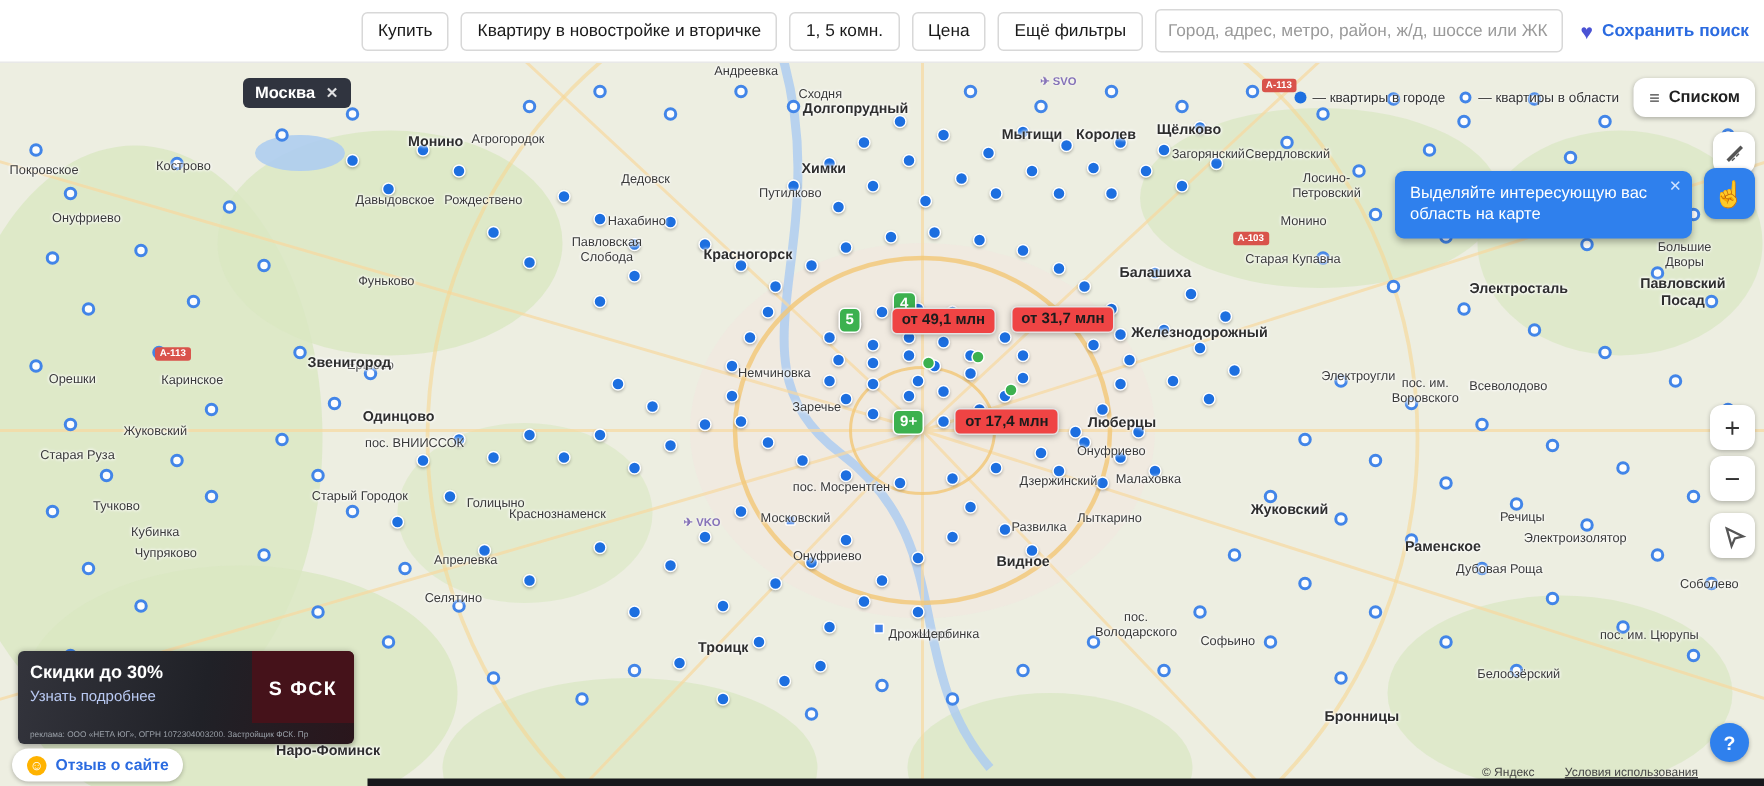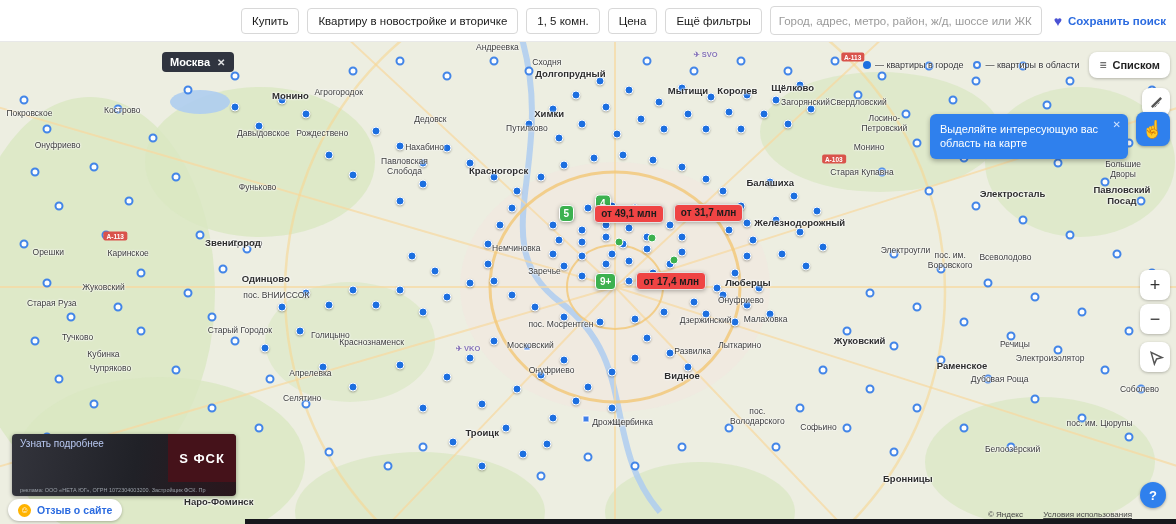--- a/index.html
+++ b/index.html
@@ -567,20 +567,21 @@
   <button class="map-btn zoom-in">+</button>
   <button class="map-btn zoom-out">−</button>
   <button class="map-btn geo-btn">
     <svg width="16" height="16" viewBox="0 0 16 16" style="transform:rotate(-40deg)">
       <path d="M8 2 L13 13 L8 10.5 L3 13 Z" stroke="#555" stroke-width="1.5" fill="none"></path>
     </svg>
   </button>
   <button class="map-btn help-btn">?</button>
 
   <div class="ad">
+    <div class="ad-title">Скидки до 30%</div>
     <div class="ad-cta">Узнать подробнее</div>
     <div class="ad-legal">реклама: ООО «НЕТА ЮГ», ОГРН 1072304003200. Застройщик ФСК. Пр</div>
     <div class="ad-logo-panel">
       <span class="ad-logo">Ѕ ФСК</span>
     </div>
   </div>
 
   <div class="feedback">
     <span class="smiley">☺</span>
     <span class="txt">Отзыв о сайте</span>

